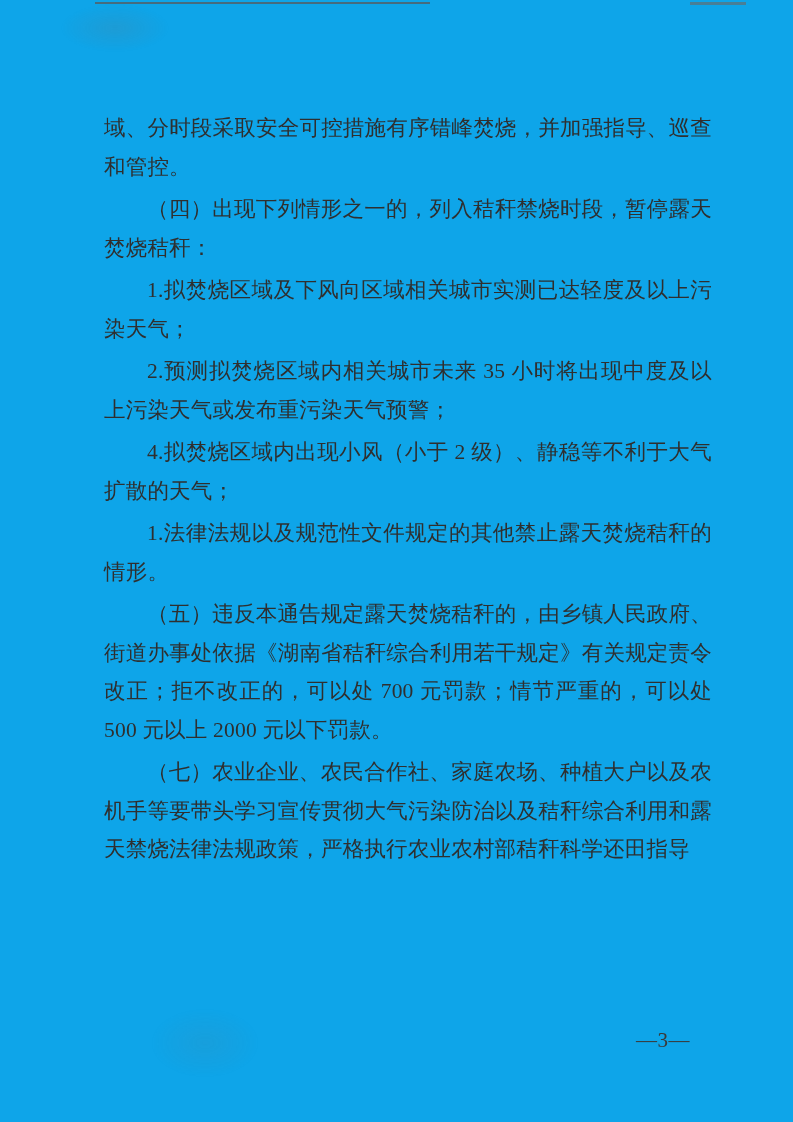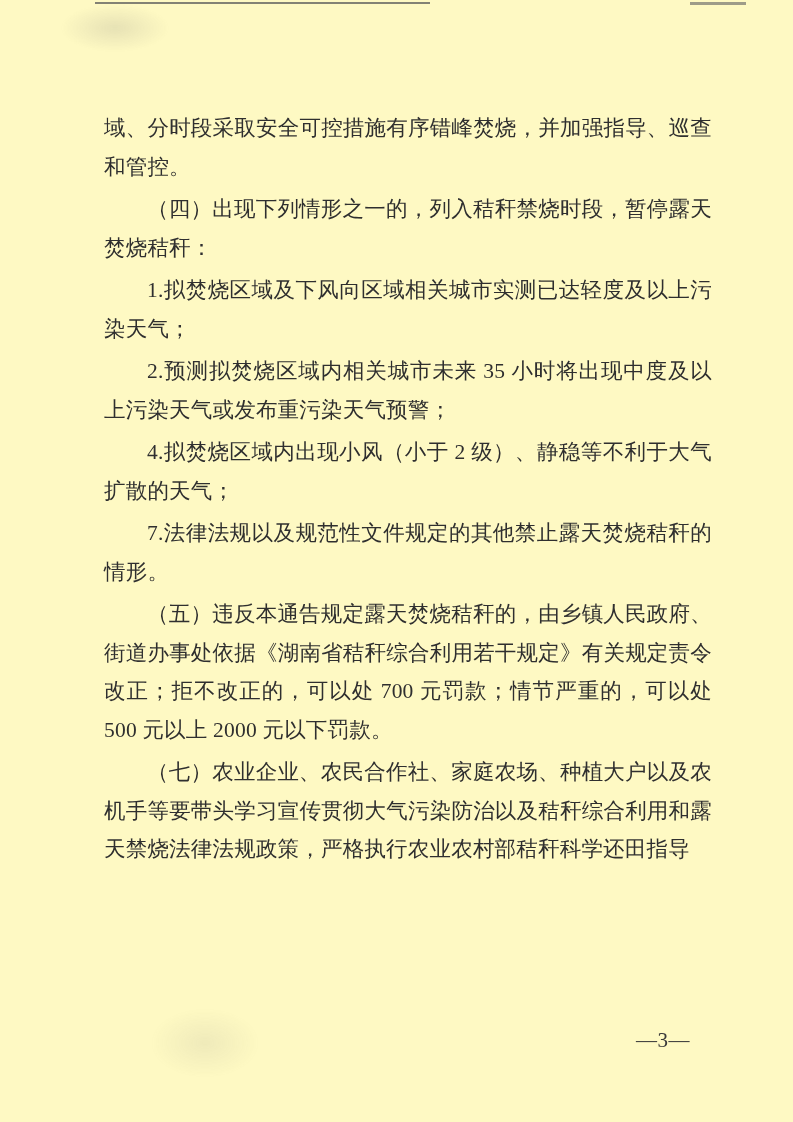--- a/index.html
+++ b/index.html
@@ -4,21 +4,21 @@
 <style>
   html, body {
     margin: 0;
     padding: 0;
     background: #ffffff;
   }
   .page {
     position: relative;
     width: 793px;
     height: 1122px;
-    background: #fef9c3;
+    background: #0ea5e9;
     overflow: hidden;
     font-family: "Liberation Serif", "DejaVu Serif", serif;
     color: #2f2f2f;
   }
   
   .artifact {
     position: absolute;
     pointer-events: none;
   }
   .line-top {
@@ -91,20 +91,20 @@
   <div class="artifact dash-top-right"></div>
   <div class="artifact smudge-top-left"></div>
   <div class="artifact smudge-bottom-left"></div>
 
   <div class="content">
     <p class="continuation">域、分时段采取安全可控措施有序错峰焚烧，并加强指导、巡查和管控。</p>
     <p>（四）出现下列情形之一的，列入秸秆禁烧时段，暂停露天焚烧秸秆：</p>
     <p>1.拟焚烧区域及下风向区域相关城市实测已达轻度及以上污染天气；</p>
     <p>2.预测拟焚烧区域内相关城市未来 35 小时将出现中度及以上污染天气或发布重污染天气预警；</p>
     <p>4.拟焚烧区域内出现小风（小于 2 级）、静稳等不利于大气扩散的天气；</p>
-    <p>7.法律法规以及规范性文件规定的其他禁止露天焚烧秸秆的情形。</p>
+    <p>1.法律法规以及规范性文件规定的其他禁止露天焚烧秸秆的情形。</p>
     <p>（五）违反本通告规定露天焚烧秸秆的，由乡镇人民政府、街道办事处依据《湖南省秸秆综合利用若干规定》有关规定责令改正；拒不改正的，可以处 700 元罚款；情节严重的，可以处 500 元以上 2000 元以下罚款。</p>
     <p>（七）农业企业、农民合作社、家庭农场、种植大户以及农机手等要带头学习宣传贯彻大气污染防治以及秸秆综合利用和露天禁烧法律法规政策，严格执行农业农村部秸秆科学还田指导</p>
   </div>
 
   <div class="page-number">—3—</div>
 
 </div>
 
 </body></html>

